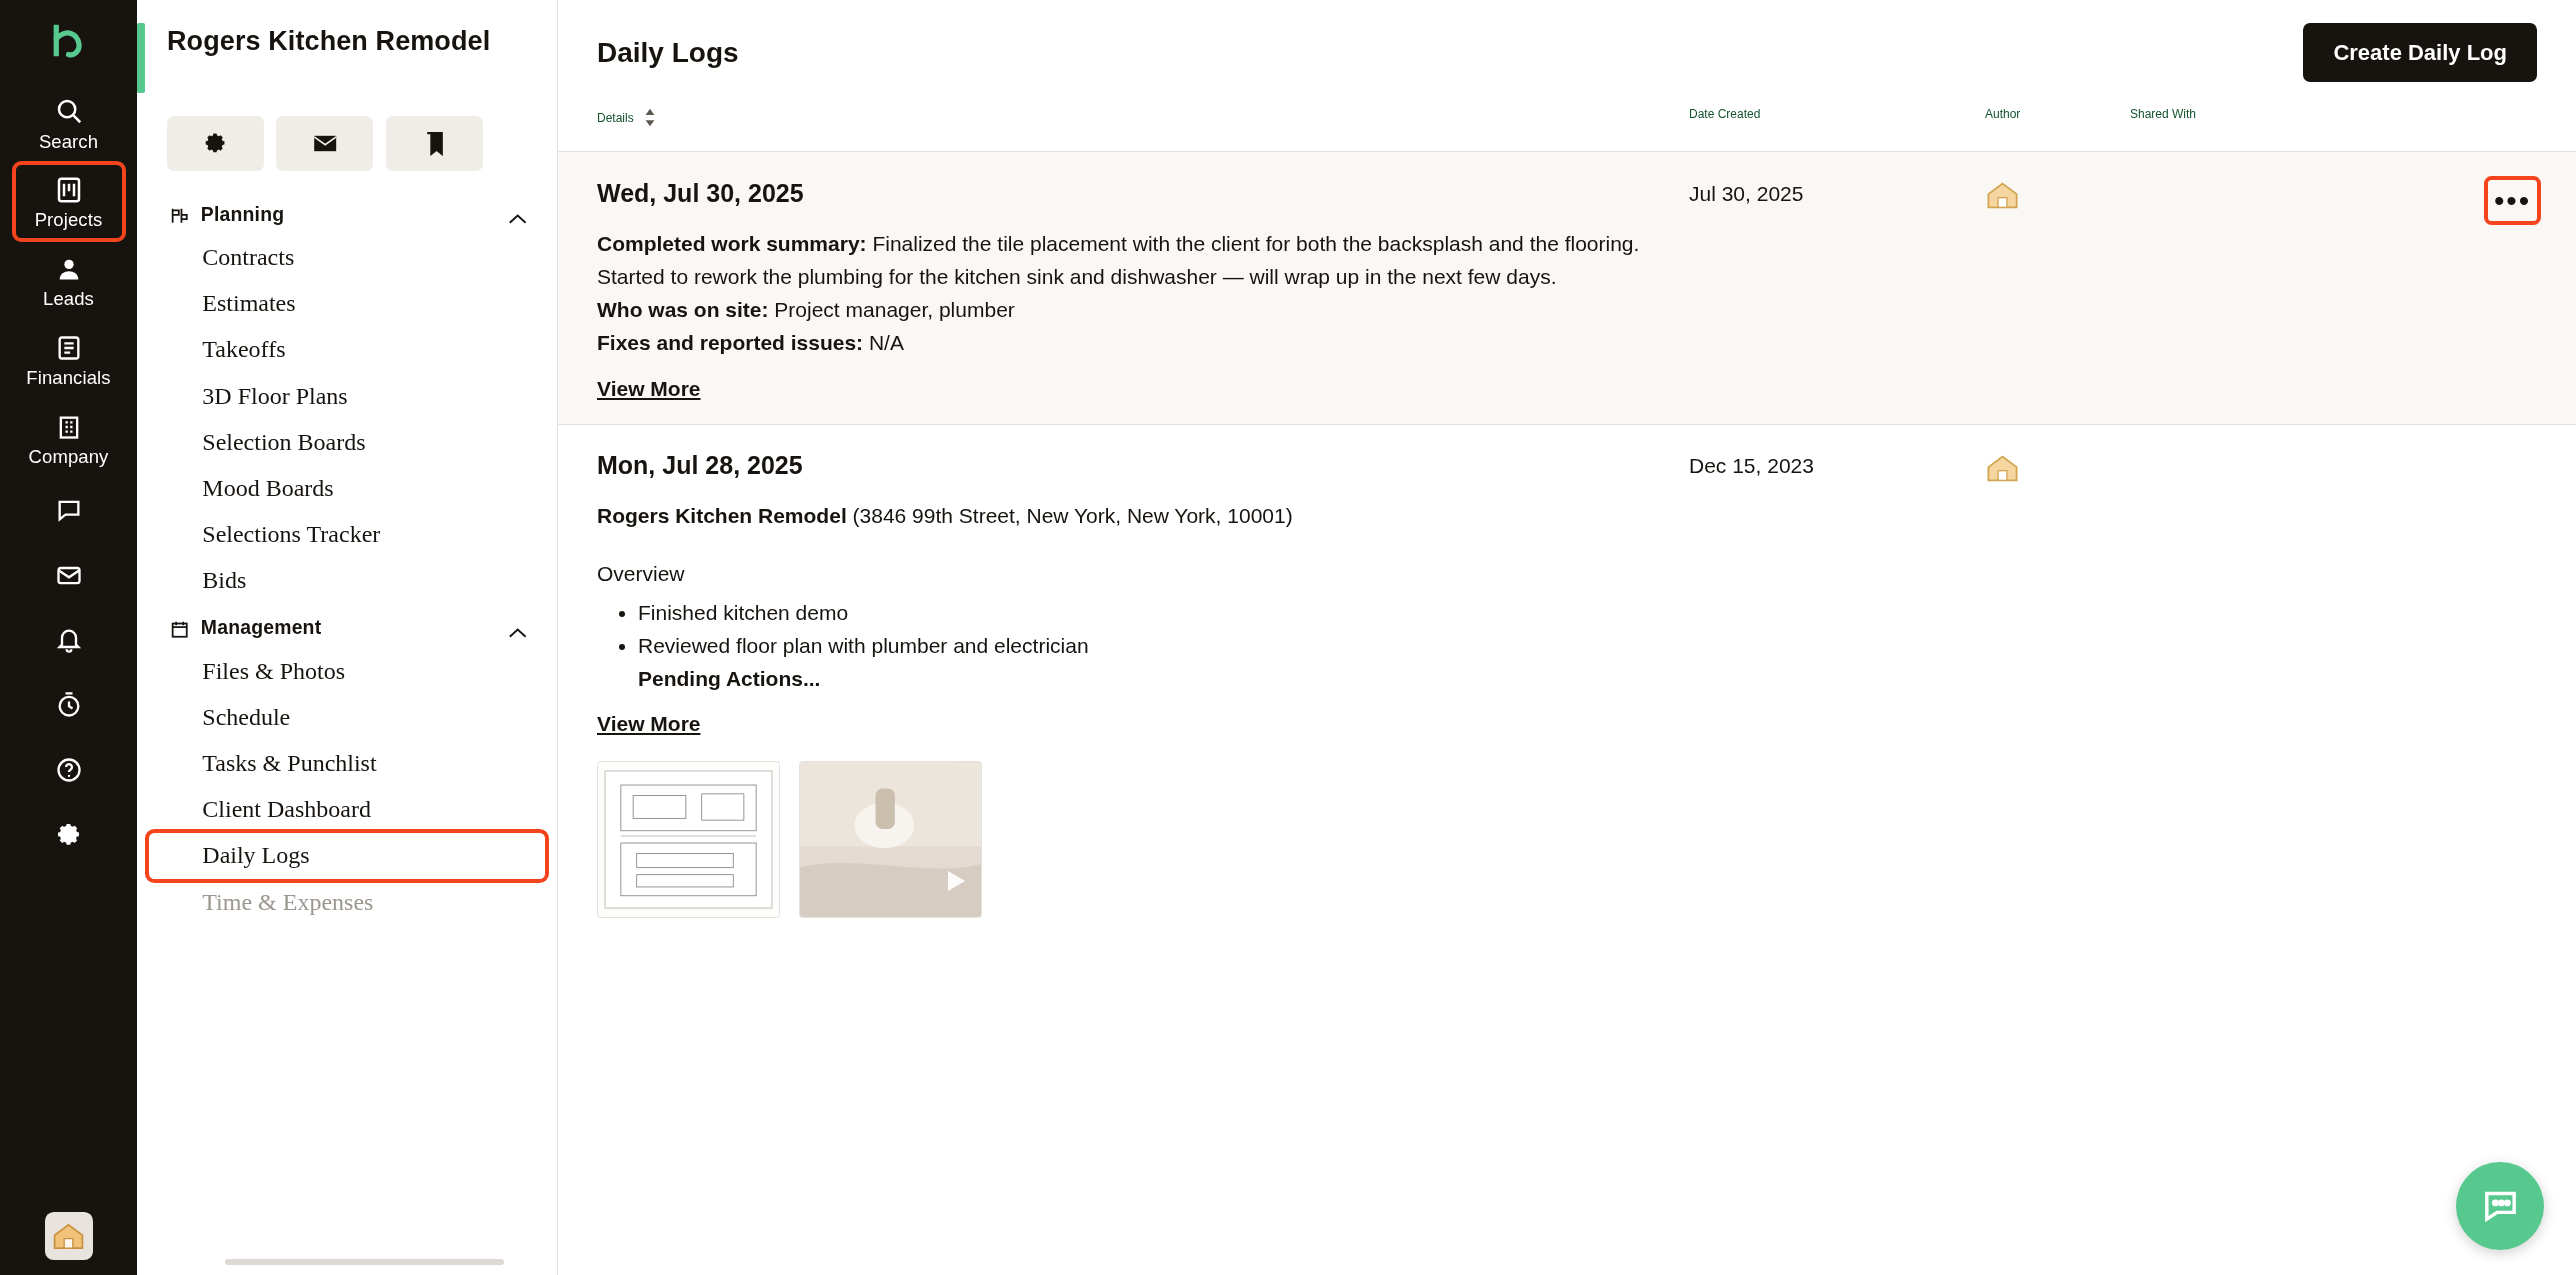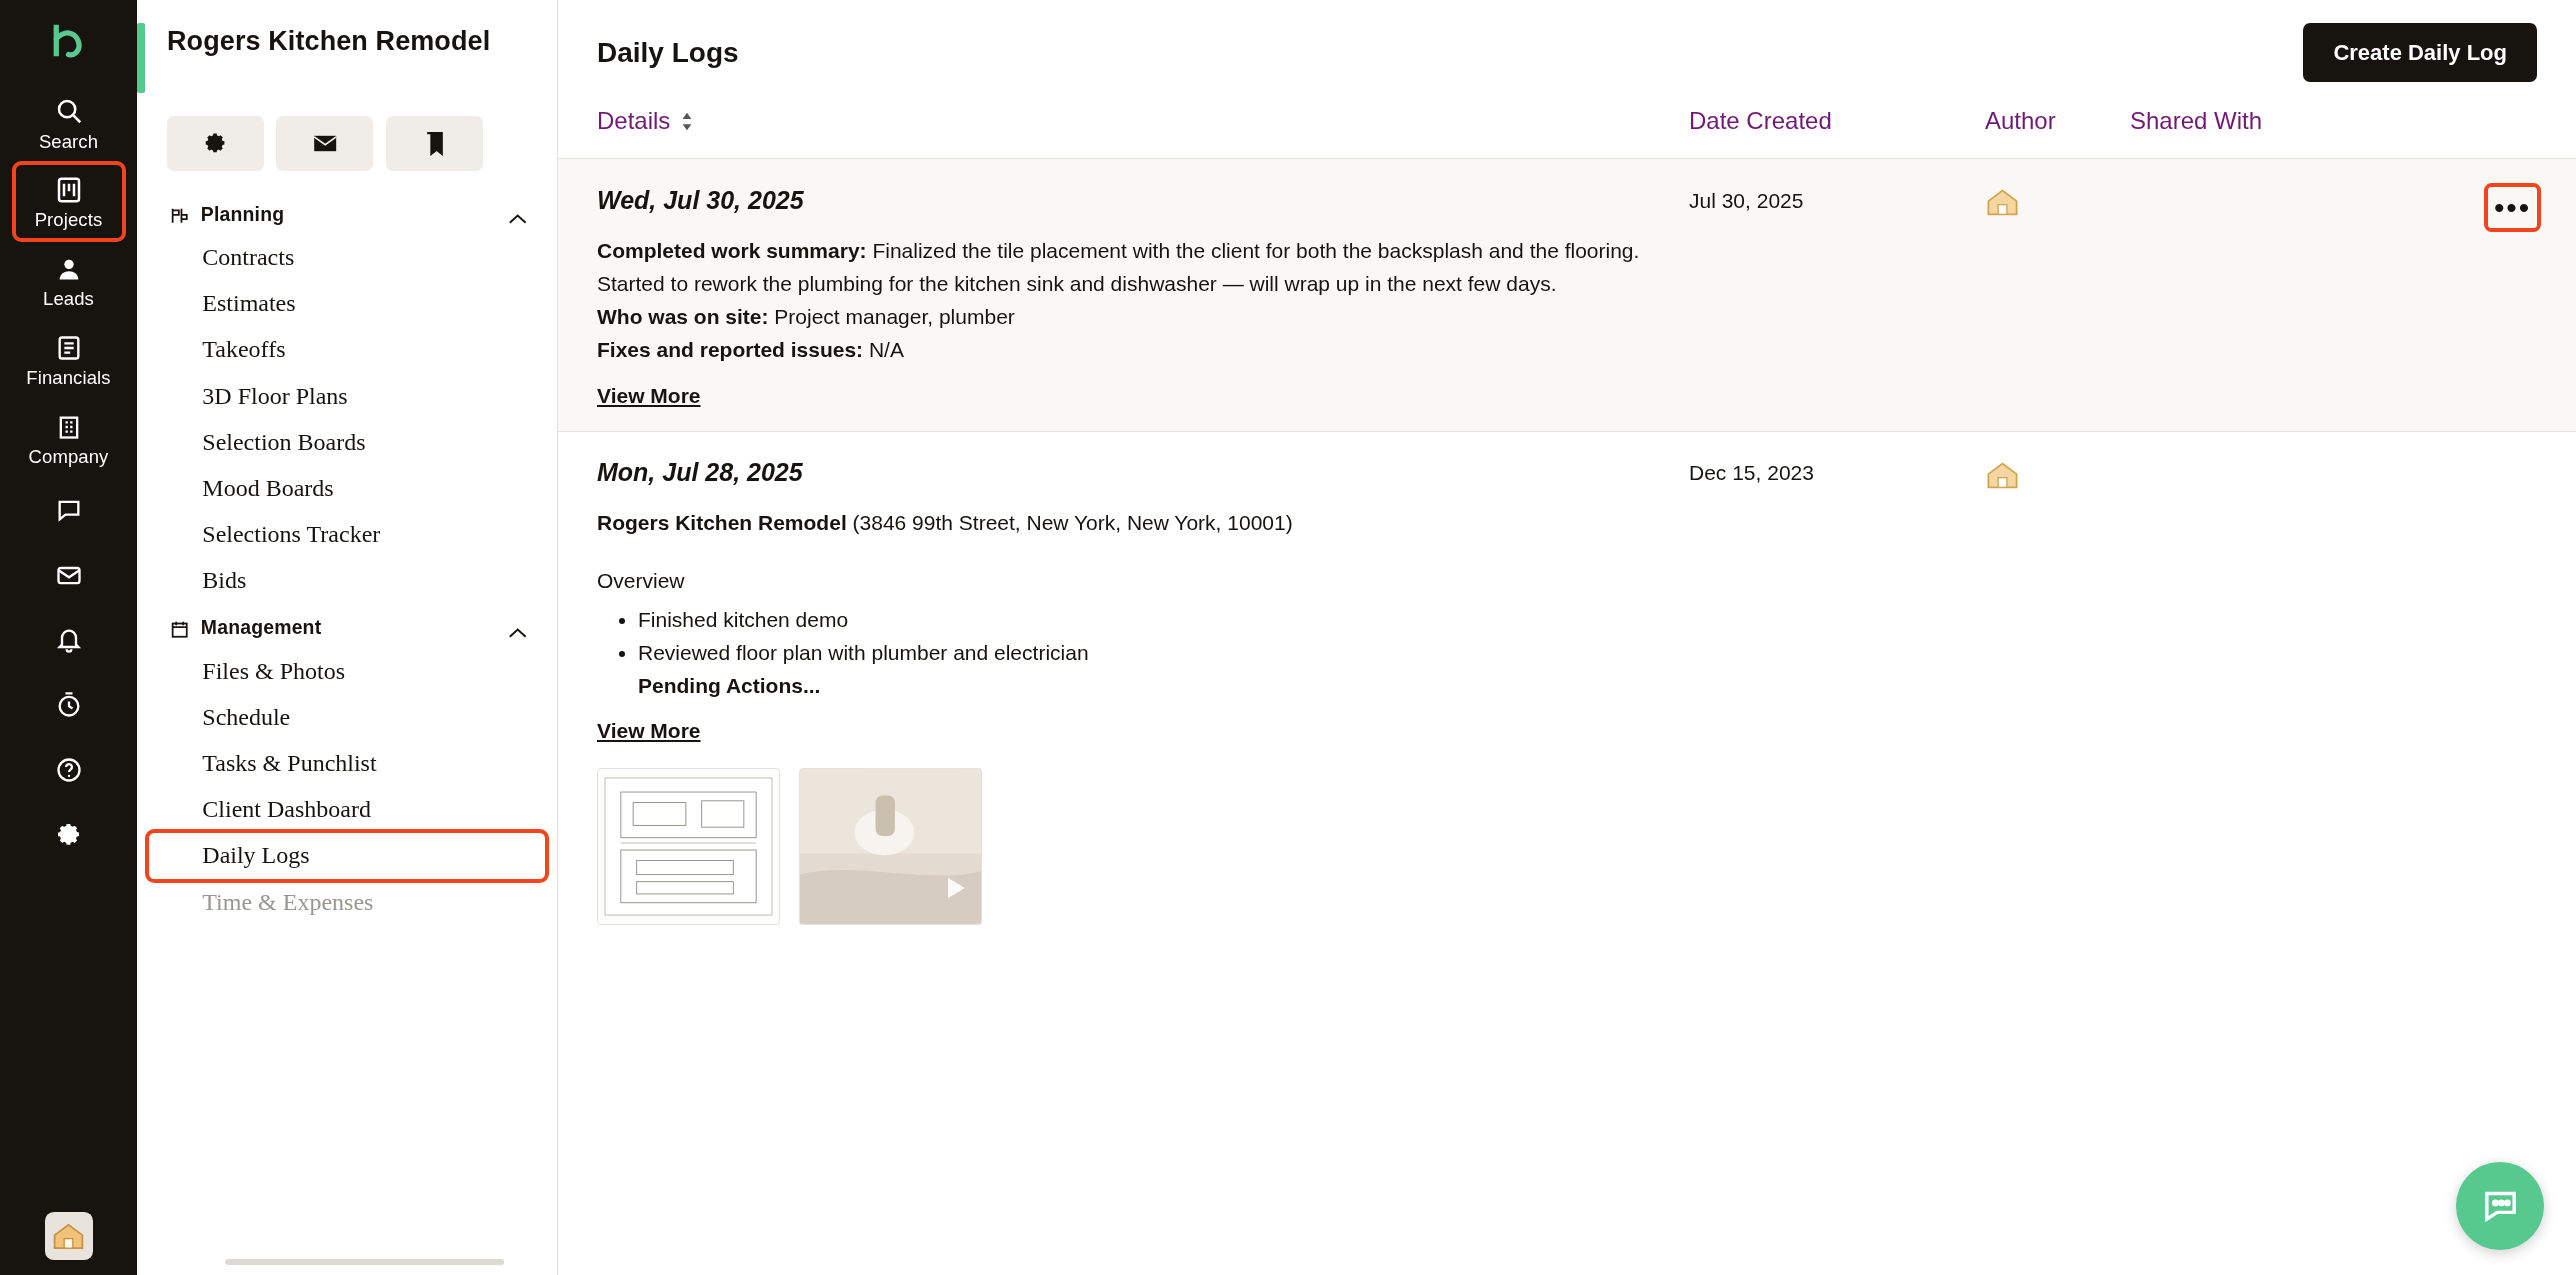--- a/index.html
+++ b/index.html
@@ -195,25 +195,24 @@
     font-size: 22px;
     font-weight: 700;
     border: none;
     border-radius: 7px;
     padding: 16.7px 30px;
     cursor: pointer;
     font-family: "Liberation Sans", sans-serif;
   }
   .table-head {
     display: flex;
-    align-items: center;
     padding: 8.8px 39px 23px 39px;
     border-bottom: 0.9px solid #e4e1dc;
-    color: #701a75;
-    font-size: 24px;
+    color: #14532d;
+    font-size: 12px;
   }
   .th-details { display: flex; align-items: center; gap: 8.8px; width: 1092px; }
   .th-date { width: 296px; }
   .th-author { width: 145px; }
   .th-shared { flex: 1; }
 
   .log-row {
     padding: 26.4px 39px 23px 39px;
     position: relative;
     display: flex;
@@ -221,21 +220,20 @@
   .log-row.active {
     background: #faf8f5;
     border-bottom: 0.9px solid #e4e1dc;
   }
   .log-main { width: 1092px; }
   .log-date-title {
     font-size: 25px;
     font-weight: 700;
     color: #17130f;
     margin-bottom: 19.4px;
-    font-style: italic;
   }
   .log-body {
     font-size: 21px;
     line-height: 33px;
     color: #17130f;
   }
   .log-body b { font-weight: 700; }
   .view-more {
     display: inline-block;
     margin-top: 17.6px;

